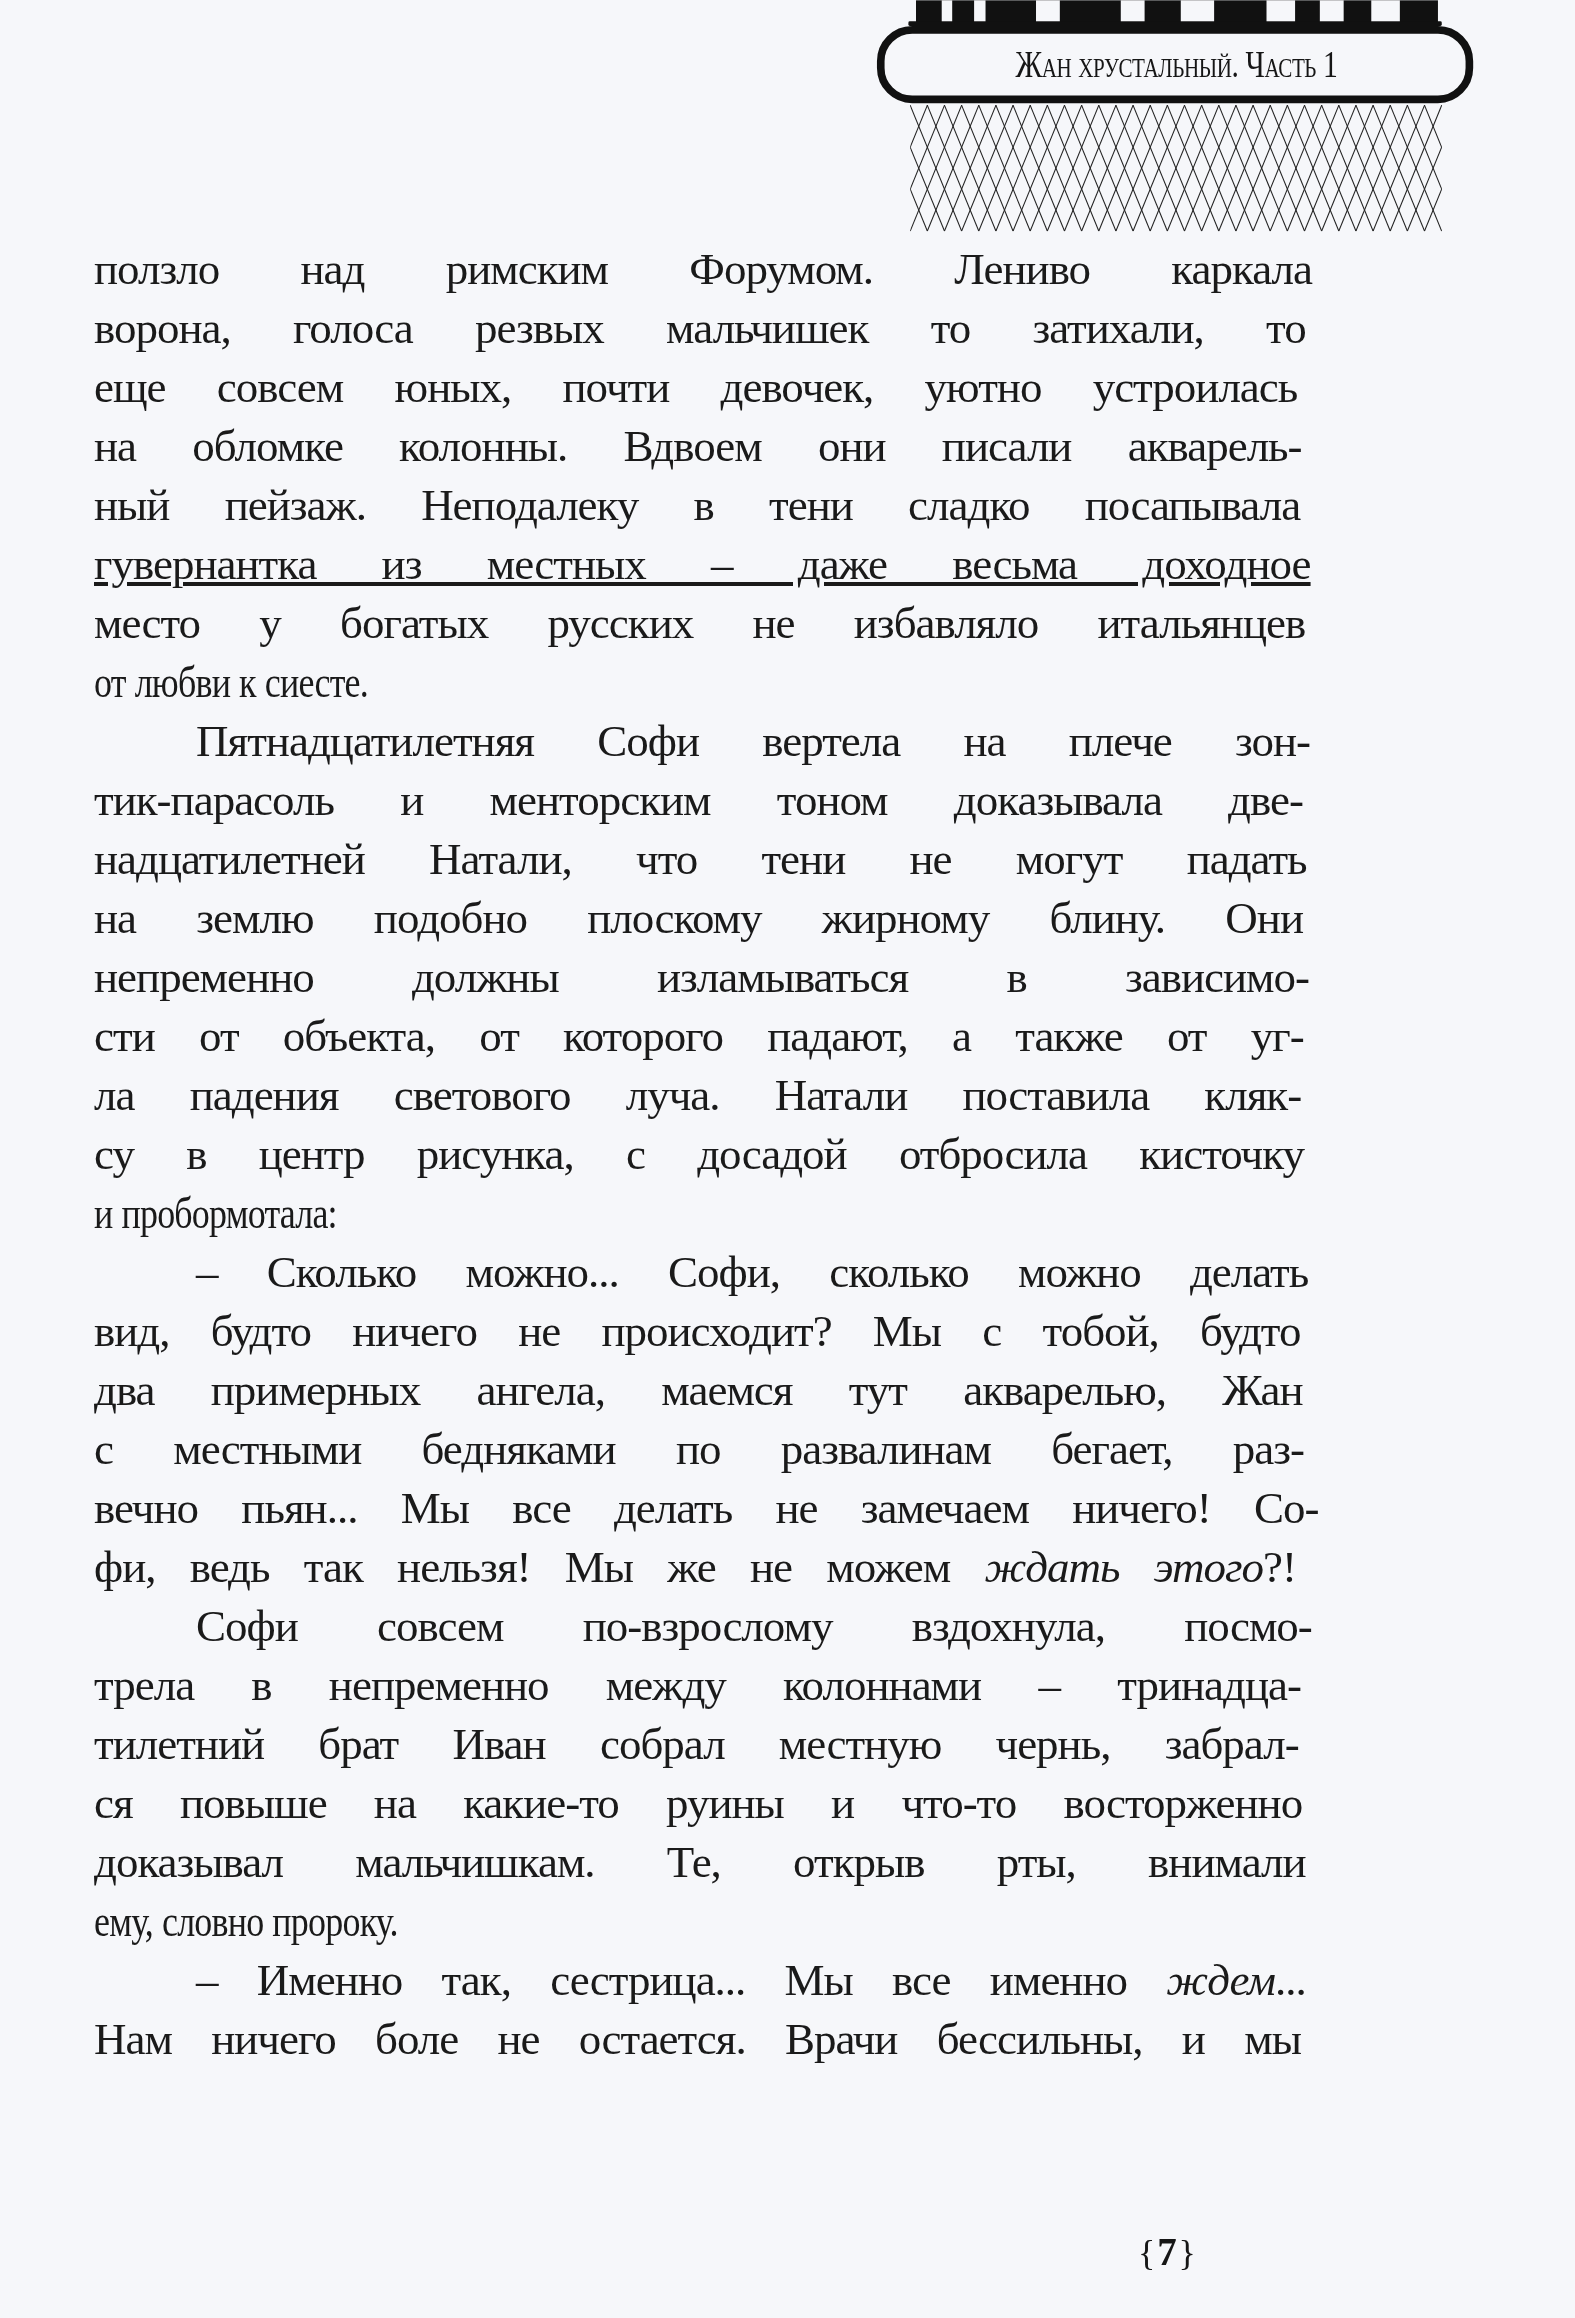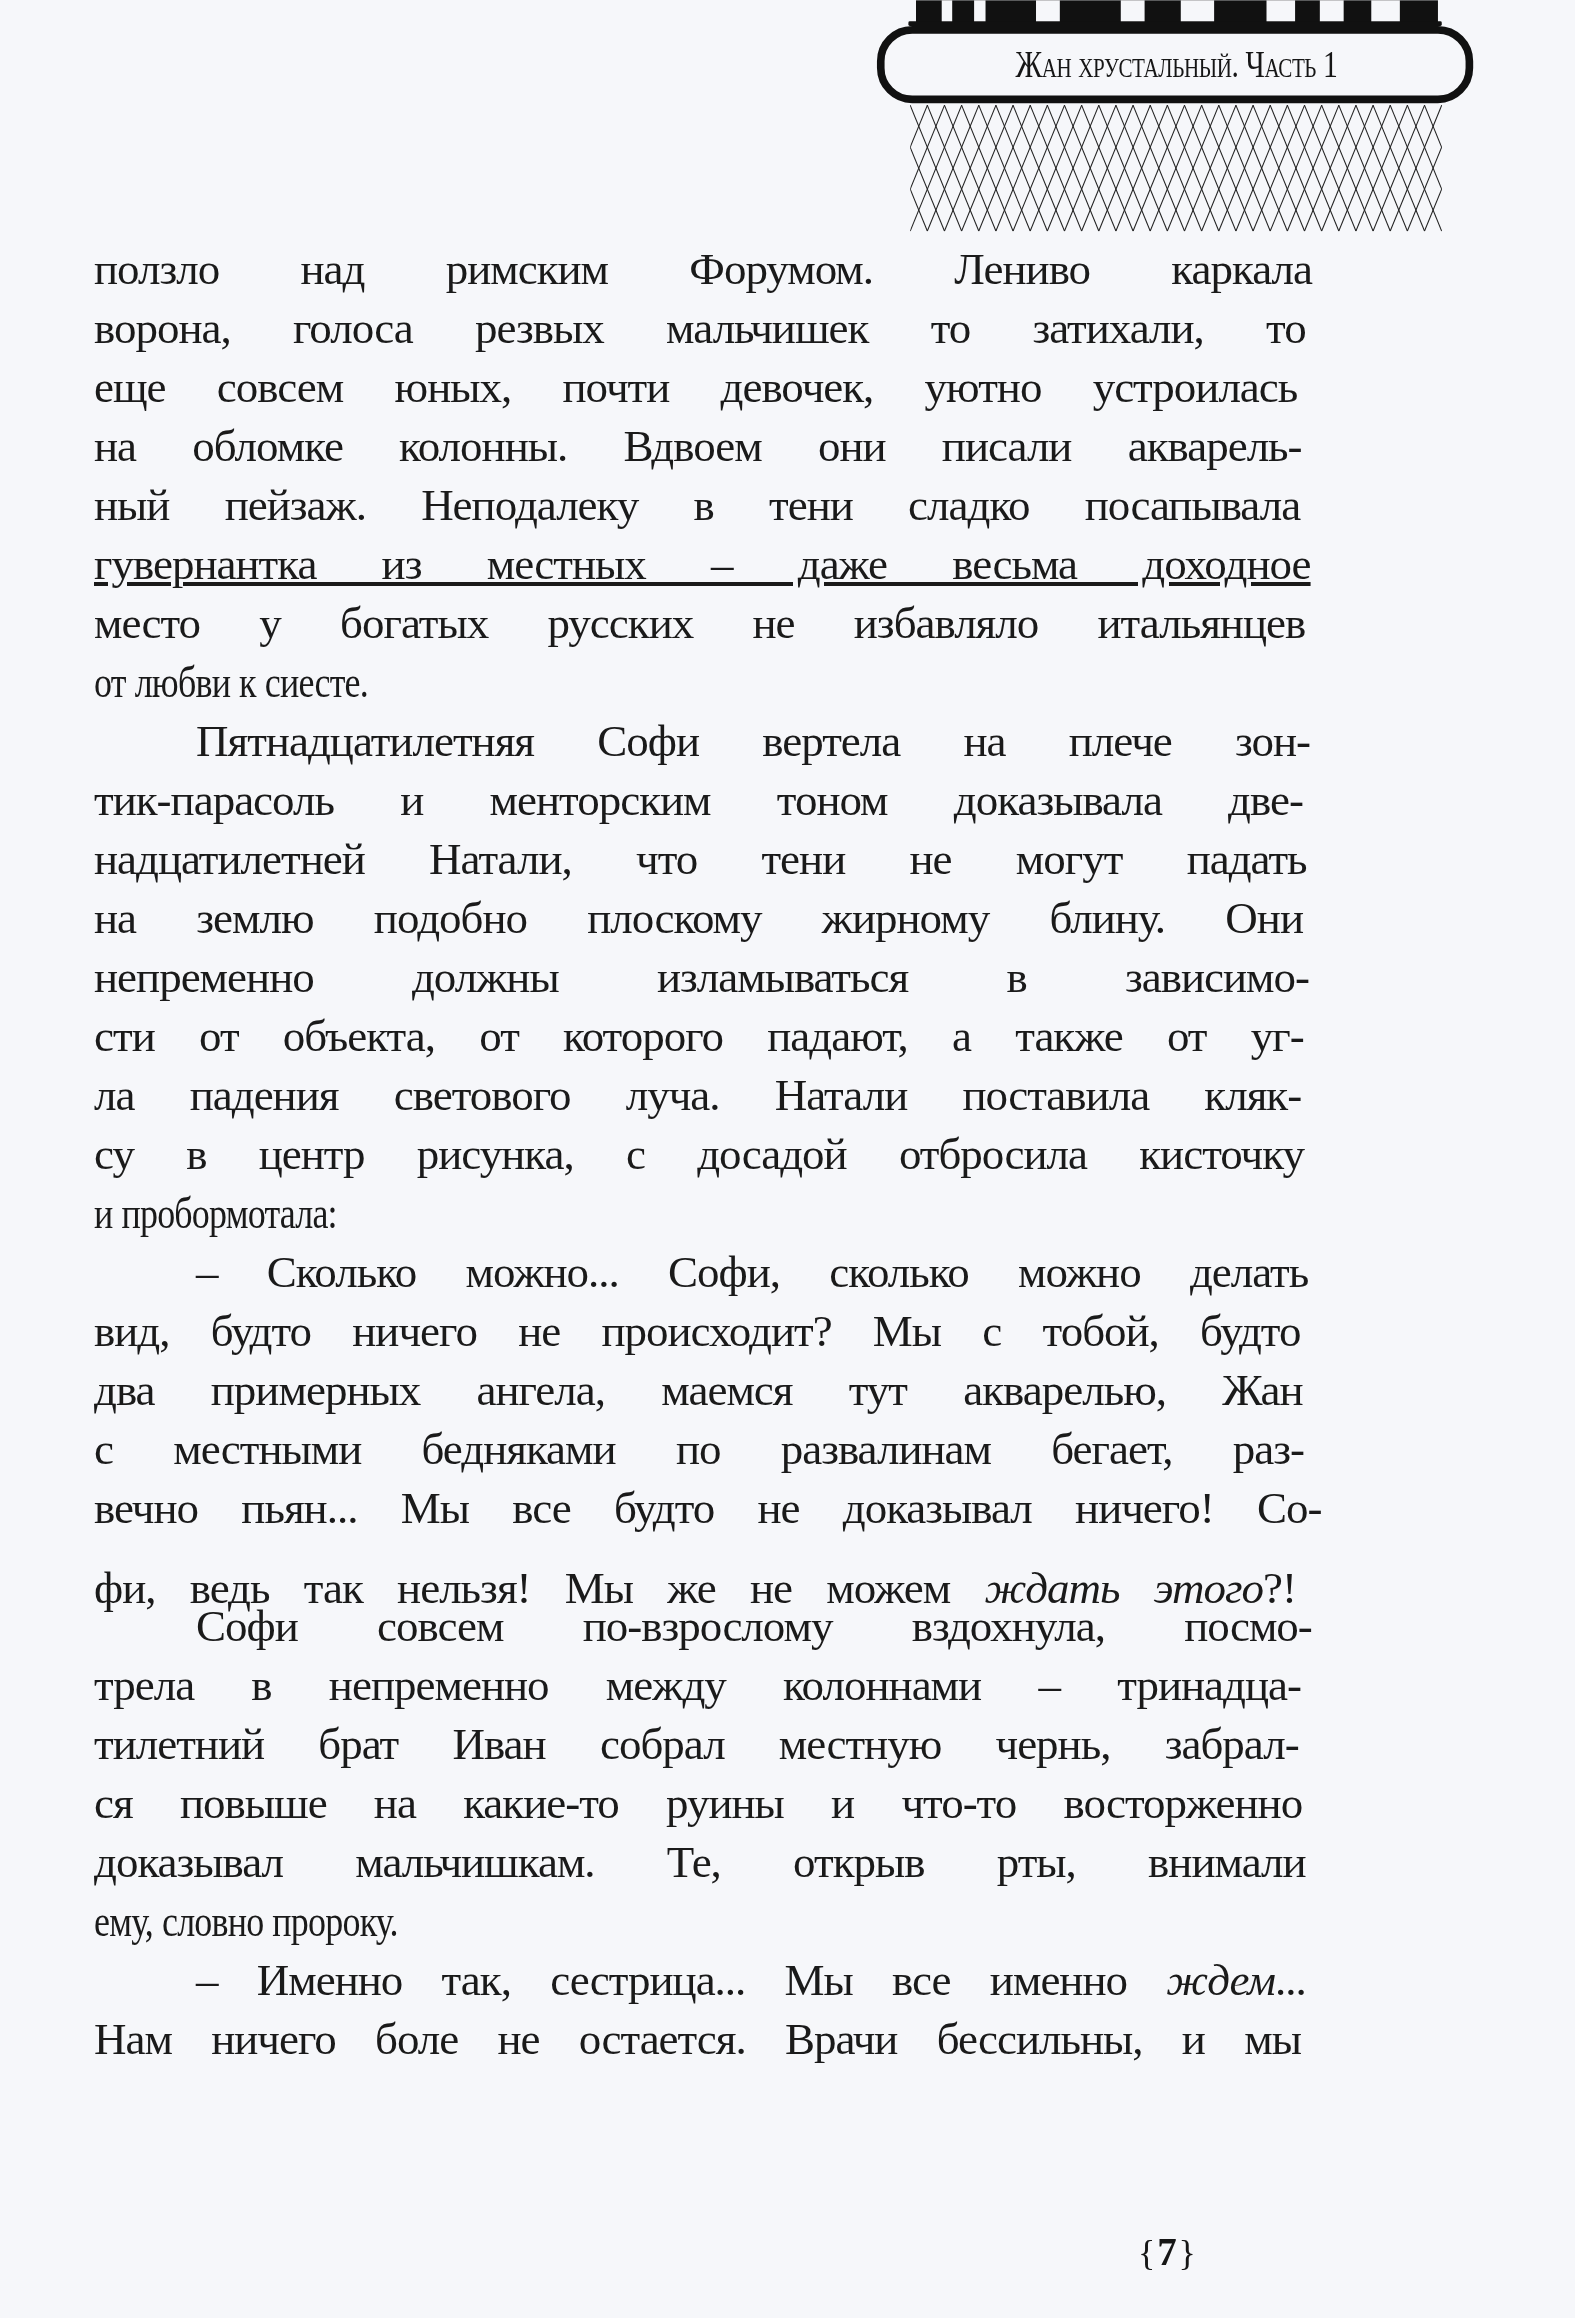--- a/index.html
+++ b/index.html
@@ -224,22 +224,22 @@
     <div class="line"><span class="squeeze" style="transform: scaleX(1); word-spacing: 50px;">на землю подобно плоскому жирному блину. Они</span></div>
     <div class="line"><span class="squeeze" style="transform: scaleX(1); word-spacing: 88px;">непременно должны изламываться в зависимо-</span></div>
     <div class="line"><span class="squeeze" style="transform: scaleX(1); word-spacing: 34px;">сти от объекта, от которого падают, а также от уг-</span></div>
     <div class="line"><span class="squeeze" style="transform: scaleX(1); word-spacing: 45px;">ла падения светового луча. Натали поставила кляк-</span></div>
     <div class="line"><span class="squeeze" style="transform: scaleX(1); word-spacing: 42px;">су в центр рисунка, с досадой отбросила кисточку</span></div>
     <div class="line last"><span class="squeeze" style="transform: scaleX(0.8);">и пробормотала:</span></div>
     <div class="line indent"><span class="squeeze" style="transform: scaleX(1); word-spacing: 39px;">– Сколько можно... Софи, сколько можно делать</span></div>
     <div class="line"><span class="squeeze" style="transform: scaleX(1); word-spacing: 31px;">вид, будто ничего не происходит? Мы с тобой, будто</span></div>
     <div class="line"><span class="squeeze" style="transform: scaleX(1); word-spacing: 46px;">два примерных ангела, маемся тут акварелью, Жан</span></div>
     <div class="line"><span class="squeeze" style="transform: scaleX(1); word-spacing: 50px;">с местными бедняками по развалинам бегает, раз-</span></div>
-    <div class="line"><span class="squeeze" style="transform: scaleX(1); word-spacing: 33px;">вечно пьян... Мы все будто не доказывал ничего! Со-</span></div>
-    <div class="line"><span class="squeeze" style="transform: scaleX(1); word-spacing: 24px; margin-top: 21px;"><span>фи, ведь так нельзя! Мы же не можем </span><em>ждать этого</em><span>?!</span></span></div>
+    <div class="line"><span class="squeeze" style="transform: scaleX(1); word-spacing: 33px;">вечно пьян... Мы все делать не замечаем ничего! Со-</span></div>
+    <div class="line"><span class="squeeze" style="transform: scaleX(1); word-spacing: 24px;"><span>фи, ведь так нельзя! Мы же не можем </span><em>ждать этого</em><span>?!</span></span></div>
     <div class="line indent"><span class="squeeze" style="transform: scaleX(1); word-spacing: 69px;">Софи совсем по-взрослому вздохнула, посмо-</span></div>
     <div class="line"><span class="squeeze" style="transform: scaleX(1); word-spacing: 47px;">трела в непременно между колоннами – тринадца-</span></div>
     <div class="line"><span class="squeeze" style="transform: scaleX(1); word-spacing: 44px;">тилетний брат Иван собрал местную чернь, забрал-</span></div>
     <div class="line"><span class="squeeze" style="transform: scaleX(1); word-spacing: 37px;">ся повыше на какие-то руины и что-то восторженно</span></div>
     <div class="line"><span class="squeeze" style="transform: scaleX(1); word-spacing: 62px;">доказывал мальчишкам. Те, открыв рты, внимали</span></div>
     <div class="line last"><span class="squeeze" style="transform: scaleX(0.8);">ему, словно пророку.</span></div>
     <div class="line indent"><span class="squeeze" style="transform: scaleX(1); word-spacing: 29px;"><span>– Именно так, сестрица... Мы все именно </span><em>ждем</em><span>...</span></span></div>
     <div class="line"><span class="squeeze" style="transform: scaleX(1); word-spacing: 29px;">Нам ничего боле не остается. Врачи бессильны, и мы</span></div>
   </div>
 

